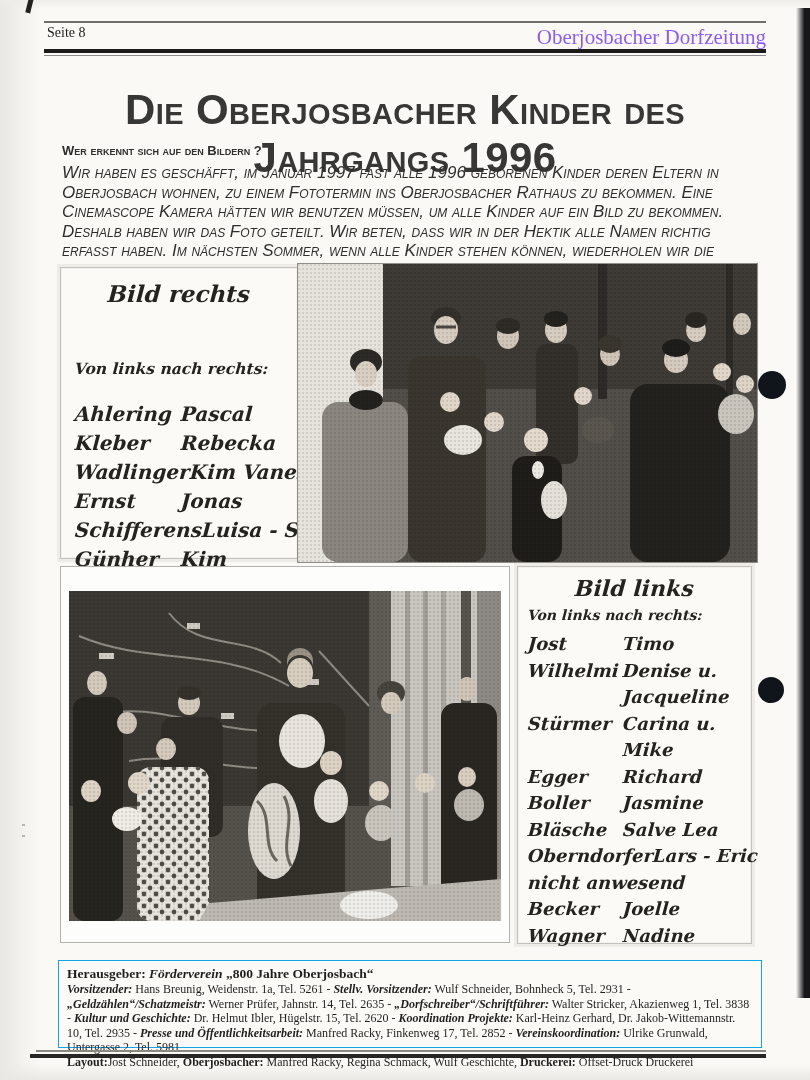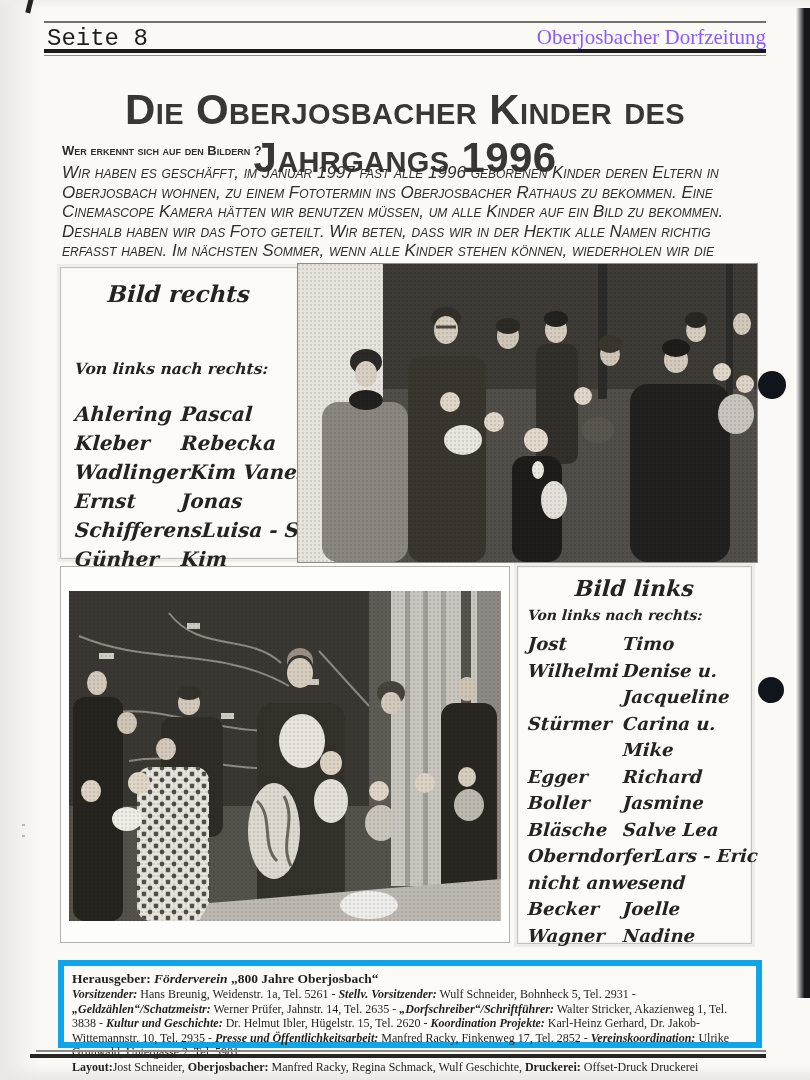--- a/index.html
+++ b/index.html
@@ -16,22 +16,22 @@
               background:linear-gradient(to right,rgba(20,20,22,0),#17171a 60%);}
   .hole{position:absolute;border-radius:50%;background:#10151b;}
   .hole-1{left:758px;top:371px;width:28px;height:28px;}
   .hole-2{left:758px;top:677px;width:26px;height:26px;}
   .mark-tl{position:absolute;left:27px;top:-2px;width:5px;height:15px;background:#23221f;
            transform:rotate(14deg);}
   .mark-left-dots{position:absolute;left:22px;top:824px;width:3px;height:9px;
                   border-top:2px solid #9a9892;border-bottom:2px solid #9a9892;opacity:.65;}
   
   .rule-top{position:absolute;left:44px;top:21px;width:722px;height:2px;background:#70706c;}
-  .hdr-left{position:absolute;left:47px;top:25px;font-family:Liberation Mono, monospace;
-            font-size:24px;color:#1d1d1b;}
+  .hdr-left{position:absolute;left:47px;top:25px;font-family:Liberation Serif, serif;
+            font-size:14px;color:#1d1d1b;}
   .hdr-right{position:absolute;right:44px;top:25px;font-family:"Liberation Serif",serif;
              font-size:21px;color:#8b5cf6;}
   .rule-thick{position:absolute;left:44px;top:49px;width:722px;height:4px;background:#1b1b19;}
   .rule-thick-sub{position:absolute;left:44px;top:55px;width:722px;height:1px;background:#8a8a86;}
   
   .title{position:absolute;left:40px;top:86px;width:730px;text-align:center;
          font-variant:small-caps;font-weight:bold;font-size:42px;letter-spacing:.4px;
          color:#373735;}
   
   .intro{position:absolute;left:62px;top:143px;width:700px;font-variant:small-caps;
@@ -58,21 +58,21 @@
   .col1,.col2{white-space:nowrap;transform:skewX(-4deg);}
   
   .photo-r{position:absolute;left:297px;top:263px;width:459px;height:298px;
            border:1px solid #8f8d88;background:#55514b;}
   .photo-l-frame{position:absolute;left:60px;top:566px;width:448px;height:375px;
                  border:1px solid #b3b1ab;background:#fdfdfb;}
   .photo-l{position:absolute;left:8px;top:24px;width:432px;height:330px;background:#4a463f;}
   .photo-r svg,.photo-l svg{display:block;width:100%;height:100%;}
   
   .footerbox{position:absolute;left:58px;top:960px;width:704px;height:88px;
-             border:6px solid #0ea5e9;background:#fbfaf7;box-sizing:border-box;
+             border:1px solid #0ea5e9;background:#fbfaf7;box-sizing:border-box;
              padding:4px 8px;font-family:"Liberation Serif",serif;font-size:12px;
              line-height:14.6px;color:#1f1f1d;}
   .f-line1{font-size:13.5px;line-height:17px;}
   .seg-b{font-weight:bold;}
   .seg-i{font-style:italic;}
   
   .rule-bot-thin{position:absolute;left:36px;top:1050px;width:730px;height:2px;background:#8a8a85;}
   .rule-bot-thick{position:absolute;left:30px;top:1054px;width:736px;height:4px;background:#26२6;
                   background:#262624;}
 </style>

